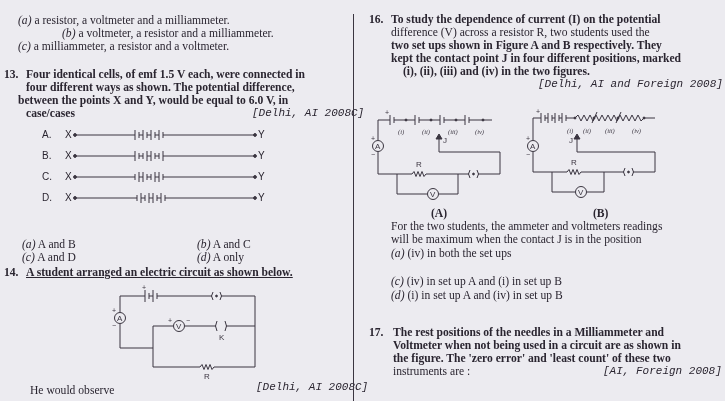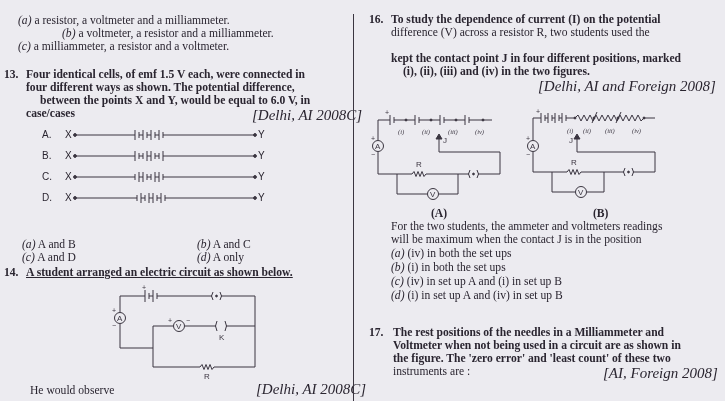--- a/index.html
+++ b/index.html
@@ -9,21 +9,21 @@
     font-family: "Liberation Serif", "DejaVu Serif", serif;
     color: #2a2530;
     position: relative;
   }
   .page { position: absolute; inset: 0; }
   .col-left { position: absolute; left: 0; top: 0; width: 384px; height: 401px; }
   .col-right { position: absolute; left: 355px; top: 0; width: 374px; height: 401px; }
   .divider { position: absolute; left: 353px; top: 14px; width: 1px; height: 387px; background: #3a3540; }
   .line { position: absolute; font-size: 11.6px; line-height: 13px; white-space: nowrap; }
   .qnum { font-weight: bold; }
-  .cite { position: absolute; font-style: italic; font-size: 15px; white-space: nowrap; }
+  .cite { position: absolute; font-style: italic; font-size: 11px; white-space: nowrap; font-family: Liberation Mono, monospace; }
   .opt-label { font-style: italic; }
   .sans { font-family: "Liberation Sans", "DejaVu Sans", sans-serif; font-size: 10px; }
   svg { position: absolute; overflow: visible; }
   svg text { font-family: "Liberation Sans", "DejaVu Sans", sans-serif; }
   .jtext { font-family: "Liberation Serif", serif; font-style: italic; }
 </style>
 </head>
 <body>
 
 <div class="page">
@@ -39,21 +39,21 @@
       <span>a voltmeter, a resistor and a milliammeter.</span>
     </div>
     <div class="line" style="left:18px; top:40px;">
       <span class="opt-label">(c)</span>
       <span>a milliammeter, a resistor and a voltmeter.</span>
     </div>
 
     <div class="line qnum" style="left:4px; top:68px;">13.</div>
     <div class="line" style="left:26px; top:68px; font-weight:bold;">Four identical cells, of emf 1.5 V each, were connected in</div>
     <div class="line" style="left:26px; top:81px; font-weight:bold;">four different ways as shown. The potential difference,</div>
-    <div class="line" style="left:40px; top:94px; font-weight:bold;">between the points X and Y, would be equal to 6.0 V, in</div>
+    <div class="line" style="left:18px; top:94px; font-weight:bold;">between the points X and Y, would be equal to 6.0 V, in</div>
     <div class="line" style="left:26px; top:107px; font-weight:bold;">case/cases</div>
     <div class="cite" style="left:252px; top:107px;">[Delhi, AI 2008C]</div>
 
     <div class="line sans" style="left:42px; top:128px;">A.</div>
     <div class="line sans" style="left:65px; top:128px;">X</div>
     <div class="line sans" style="left:258px; top:128px;">Y</div>
 
     <div class="line sans" style="left:42px; top:149px;">B.</div>
     <div class="line sans" style="left:65px; top:149px;">X</div>
     <div class="line sans" style="left:258px; top:149px;">Y</div>
@@ -202,20 +202,21 @@
     <div class="line" style="left:30px; top:384px;">He would observe</div>
     <div class="cite" style="left:256px; top:381px;">[Delhi, AI 2008C]</div>
   </div>
 
   <div class="divider"></div>
 
   <div class="col-right">
     <div class="line qnum" style="left:14px; top:13px;">16.</div>
     <div class="line" style="left:36px; top:13px; font-weight:bold;">To study the dependence of current (I) on the potential</div>
     <div class="line" style="left:36px; top:26px; font-weight:normal;">difference (V) across a resistor R, two students used the</div>
+    <div class="line" style="left:36px; top:39px; font-weight:bold;">two set ups shown in Figure A and B respectively. They</div>
     <div class="line" style="left:36px; top:52px; font-weight:bold;">kept the contact point J in four different positions, marked</div>
     <div class="line" style="left:48px; top:65px; font-weight:bold;">(i), (ii), (iii) and (iv) in the two figures.</div>
     <div class="cite" style="left:183px; top:78px;">[Delhi, AI and Foreign 2008]</div>
 
     <svg width="150" height="95" style="left:17px; top:112px;" viewBox="0 0 150 95">
       <g stroke="#3a3540" stroke-width="1" fill="none">
         <line x1="6" y1="8" x2="6" y2="28"></line>
         <line x1="6" y1="8" x2="18" y2="8"></line>
 
         <line x1="18" y1="3" x2="18" y2="13"></line>
@@ -327,24 +328,20 @@
     </svg>
     <div class="line" style="left:238px; top:207px; font-weight:bold;">(B)</div>
 
     <div class="line" style="left:36px; top:220px;text-align:center;">For the two students, the ammeter and voltmeters readings</div>
     <div class="line" style="left:36px; top:233px;">will be maximum when the contact J is in the position</div>
 
     <div class="line" style="left:36px; top:247px;">
       <span class="opt-label">(a)</span>
       <span>(iv) in both the set ups</span>
     </div>
-    <div class="line" style="left:36px; top:261px;">
-      <span class="opt-label">(b)</span>
-      <span>(i) in both the set ups</span>
-    </div>
     <div class="line" style="left:36px; top:275px;">
       <span class="opt-label">(c)</span>
       <span>(iv) in set up A and (i) in set up B</span>
     </div>
     <div class="line" style="left:36px; top:289px;">
       <span class="opt-label">(d)</span>
       <span>(i) in set up A and (iv) in set up B</span>
     </div>
 
     <div class="line qnum" style="left:14px; top:326px;">17.</div>

